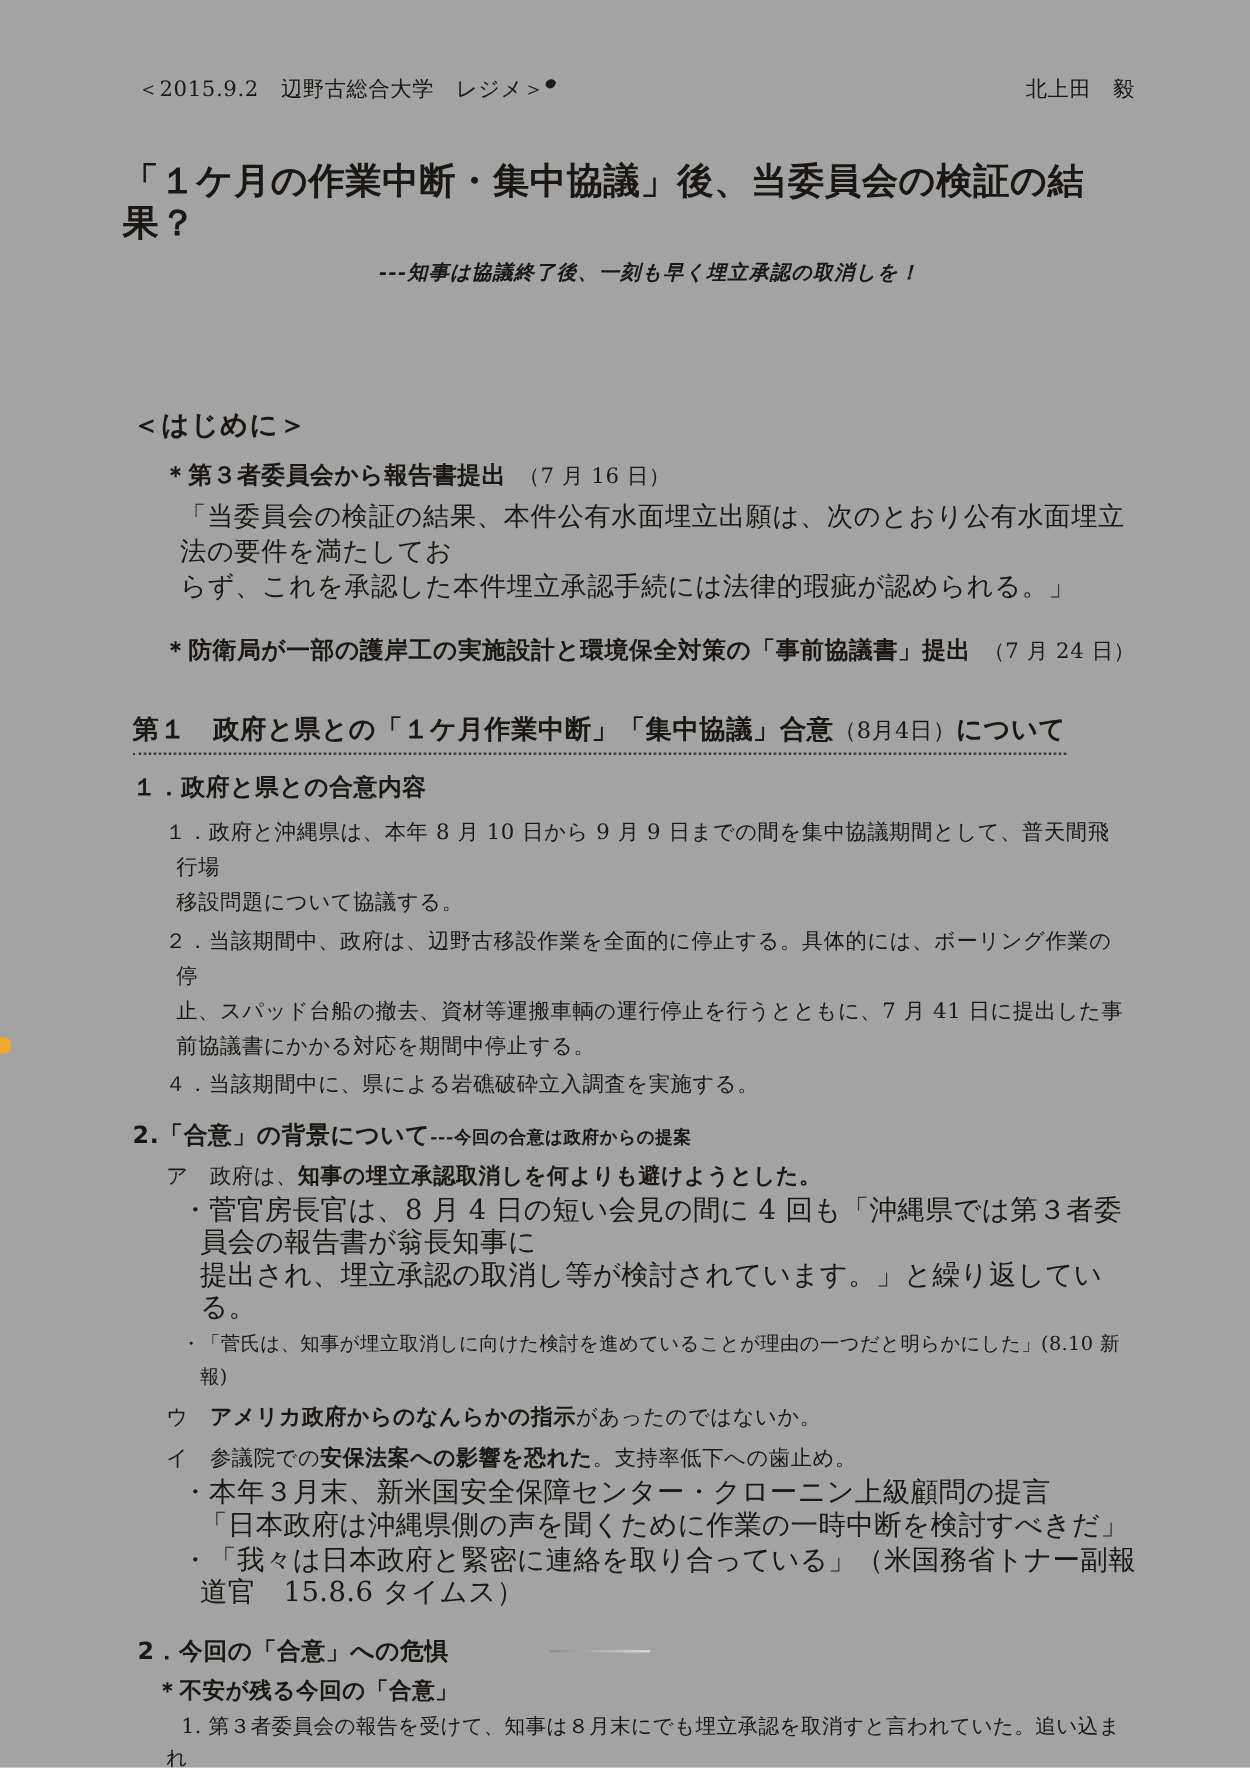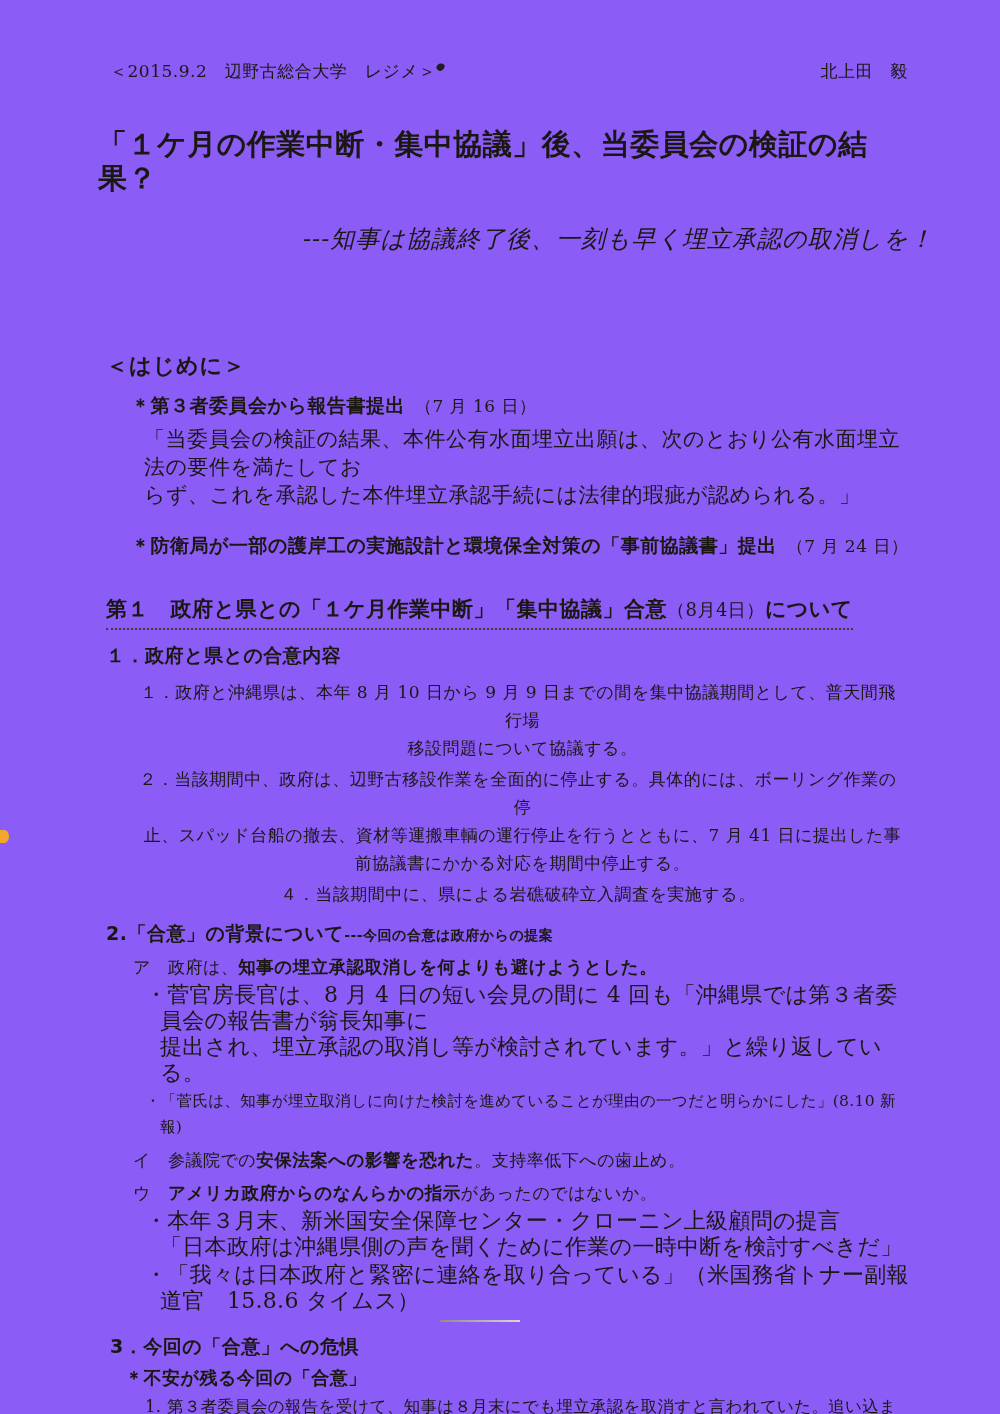--- a/index.html
+++ b/index.html
@@ -1,20 +1,20 @@
 <!DOCTYPE html>
 <html lang="ja"><head>
 <meta charset="utf-8">
 <style>
   html,body { margin:0; padding:0; background:#e8e8e6; }
   .page {
     position:relative;
     width:1000px; height:1414px;
     margin:0 auto;
-    background:#8b5cf6;
+    background:#a3a3a3;
     color:#1b1814;
     font-family:"DejaVu Serif","Liberation Serif",serif;
     overflow:hidden;
     box-sizing:border-box;
     padding-top:60px;
     word-break:break-all;
   }
   .b { font-family:"DejaVu Sans","Liberation Sans",sans-serif; font-weight:bold; }
   .pre { white-space:pre-line; }
 
@@ -22,22 +22,22 @@
     display:flex; justify-content:space-between;
     padding:0 92px 0 110px;
     font-size:17px; letter-spacing:0.5px;
   }
   .doc-title {
     margin:44px 92px 0 98px;
     font-size:29px; letter-spacing:0.5px; line-height:34px;
     font-family:"DejaVu Sans","Liberation Sans",sans-serif; font-weight:bold;
   }
   .doc-subtitle {
-    margin:28px 0 0 303px;
-    font-size:24px; font-weight:normal; font-style:italic;
+    margin:13px 0 0 303px;
+    font-size:16px; font-weight:bold; font-style:italic;
     letter-spacing:1px;
   }
   .intro-heading {
     margin:96px 0 0 106px;
     font-size:22px; letter-spacing:1px;
   }
   .bullet-head { margin:12px 0 0 131px; font-size:19px; letter-spacing:0.5px; }
   .bullet-head .date { font-family:"DejaVu Serif","Liberation Serif",serif; font-weight:normal; font-size:17px; margin-left:10px; }
   .report-quote {
     margin:6px 92px 0 144px;
@@ -48,21 +48,21 @@
   .sec-heading {
     margin:36px 0 0 106px;
     width:fit-content;
     border-bottom:2px dotted #3c3a38;
     padding-bottom:5px;
     font-size:21px; letter-spacing:0.5px;
   }
   .sec-heading .date-mid { font-family:"DejaVu Serif","Liberation Serif",serif; font-weight:normal; font-size:18px; }
 
   .subhead { margin:13px 0 0 106px; font-size:19px; letter-spacing:0.5px; }
-  .law-items { margin:4px;text-align:center; }
+  .law-items { margin:4px; }
   .law-items .item {
     margin:3px 92px 0 137px; text-indent:-9px;
     font-size:17px; line-height:28px; letter-spacing:0.5px;
   }
   .law-items .item.first { margin-top:9px; }
 
   .subhead .rest { font-family:"DejaVu Serif","Liberation Serif",serif; font-weight:bold; font-size:14px; }
 
   .kata-row { margin:7px 92px 0 133px; font-size:17px; line-height:26px; letter-spacing:0.5px; }
   .kata-row .kata { margin-right:17px; }
@@ -134,29 +134,29 @@
   </div>
 
   <h3 class="subhead"><span class="b">2.「合意」の背景について</span><span class="rest">---今回の合意は政府からの提案</span></h3>
 
   <p class="kata-row"><span class="kata">ア</span><span>政府は、</span><span class="b">知事の埋立承認取消しを何よりも避けようとした。</span></p>
 
   <p class="subnote pre">・菅官房長官は、8 月 4 日の短い会見の間に 4 回も「沖縄県では第３者委員会の報告書が翁長知事に
 提出され、埋立承認の取消し等が検討されています。」と繰り返している。</p>
   <p class="subnote small">・「菅氏は、知事が埋立取消しに向けた検討を進めていることが理由の一つだと明らかにした」(8.10 新報)</p>
 
+  <p class="kata-row"><span class="kata">ウ</span><span class="b">アメリカ政府からのなんらかの指示</span><span>があったのではないか。</span></p>
+
   <p class="kata-row"><span class="kata">イ</span><span>参議院での</span><span class="b">安保法案への影響を恐れた</span><span>。支持率低下への歯止め。</span></p>
-
-  <p class="kata-row"><span class="kata">ウ</span><span class="b">アメリカ政府からのなんらかの指示</span><span>があったのではないか。</span></p>
 
   <p class="subnote pre">・本年３月末、新米国安全保障センター・クローニン上級顧問の提言
 「日本政府は沖縄県側の声を聞くために作業の一時中断を検討すべきだ」</p>
   <p class="subnote">・「我々は日本政府と緊密に連絡を取り合っている」（米国務省トナー副報道官　15.8.6 タイムス）</p>
 
-  <h3 class="concern-heading b">3．今回の「合意」への危惧</h3>
+  <h3 class="concern-heading b">2．今回の「合意」への危惧</h3>
   <p class="star-sub b">＊不安が残る今回の「合意」</p>
 
   <p class="c-item pre">1. 第３者委員会の報告を受けて、知事は８月末にでも埋立承認を取消すと言われていた。追い込まれ
 ていたのは政府。知事が「合意」に応じる必要はあったか？</p>
 
   <div class="artifact-line"></div>
 
   <div class="artifact-yellow"></div>
 
 </div>

